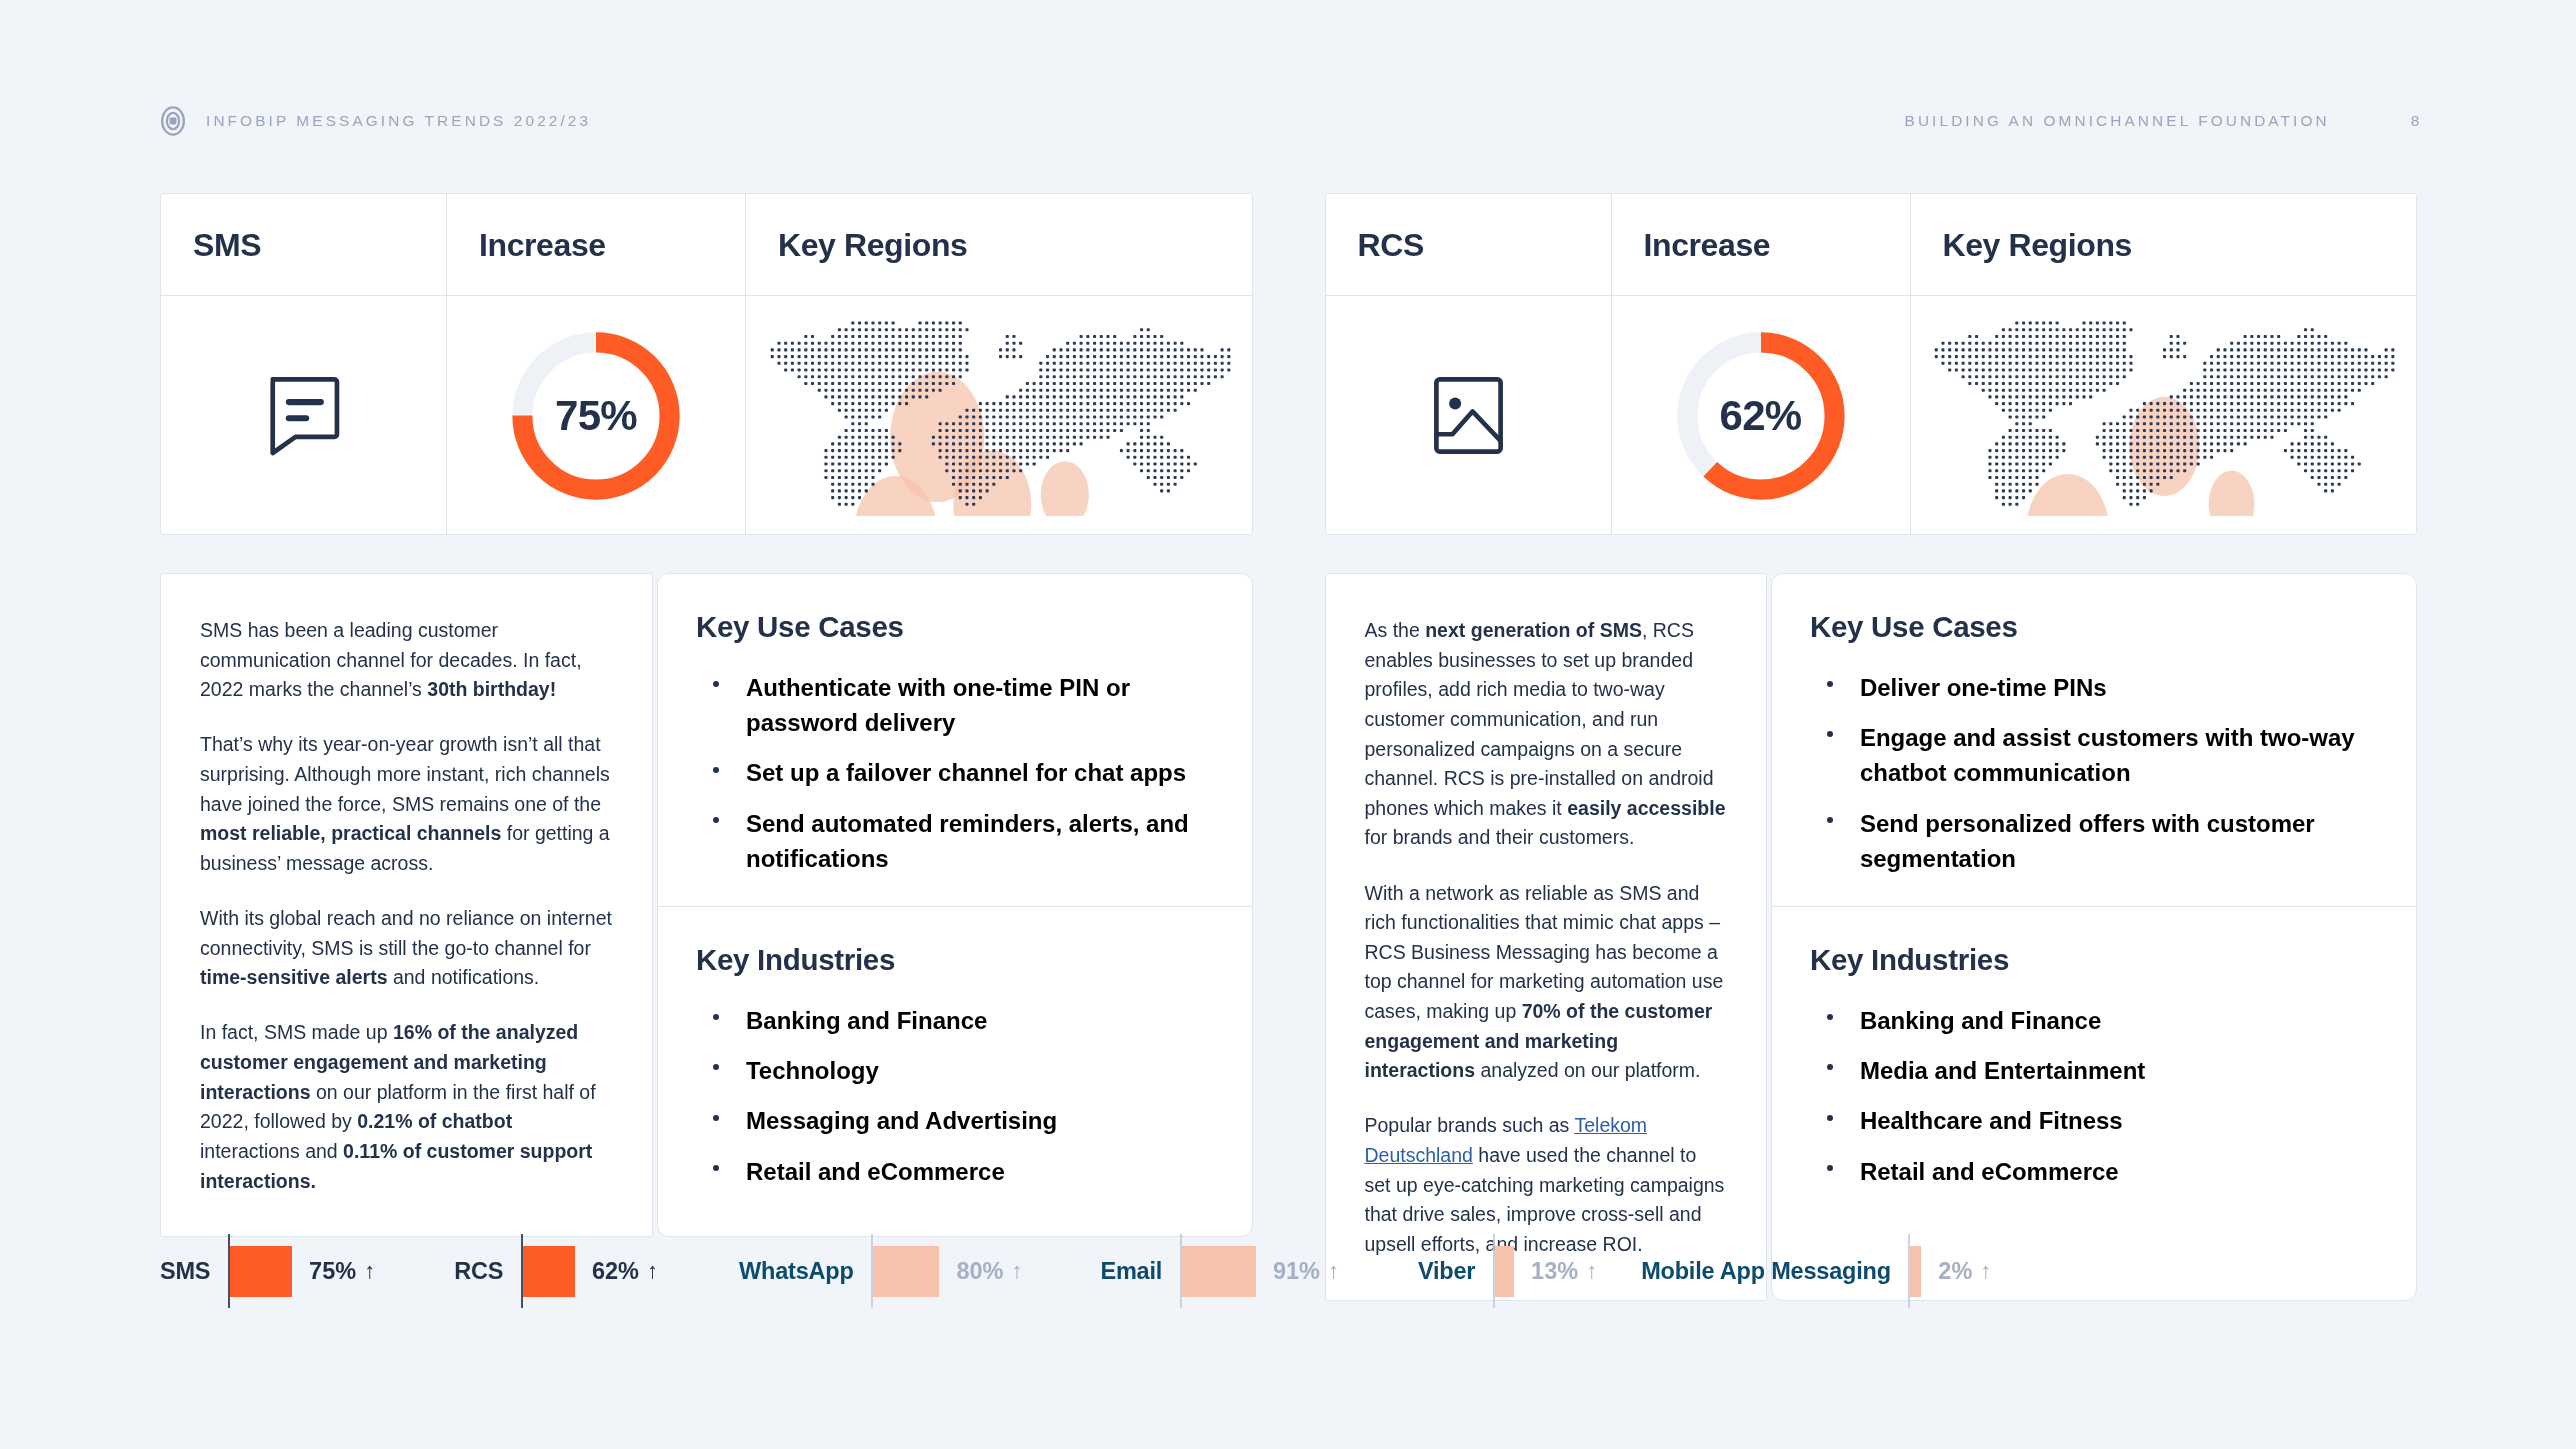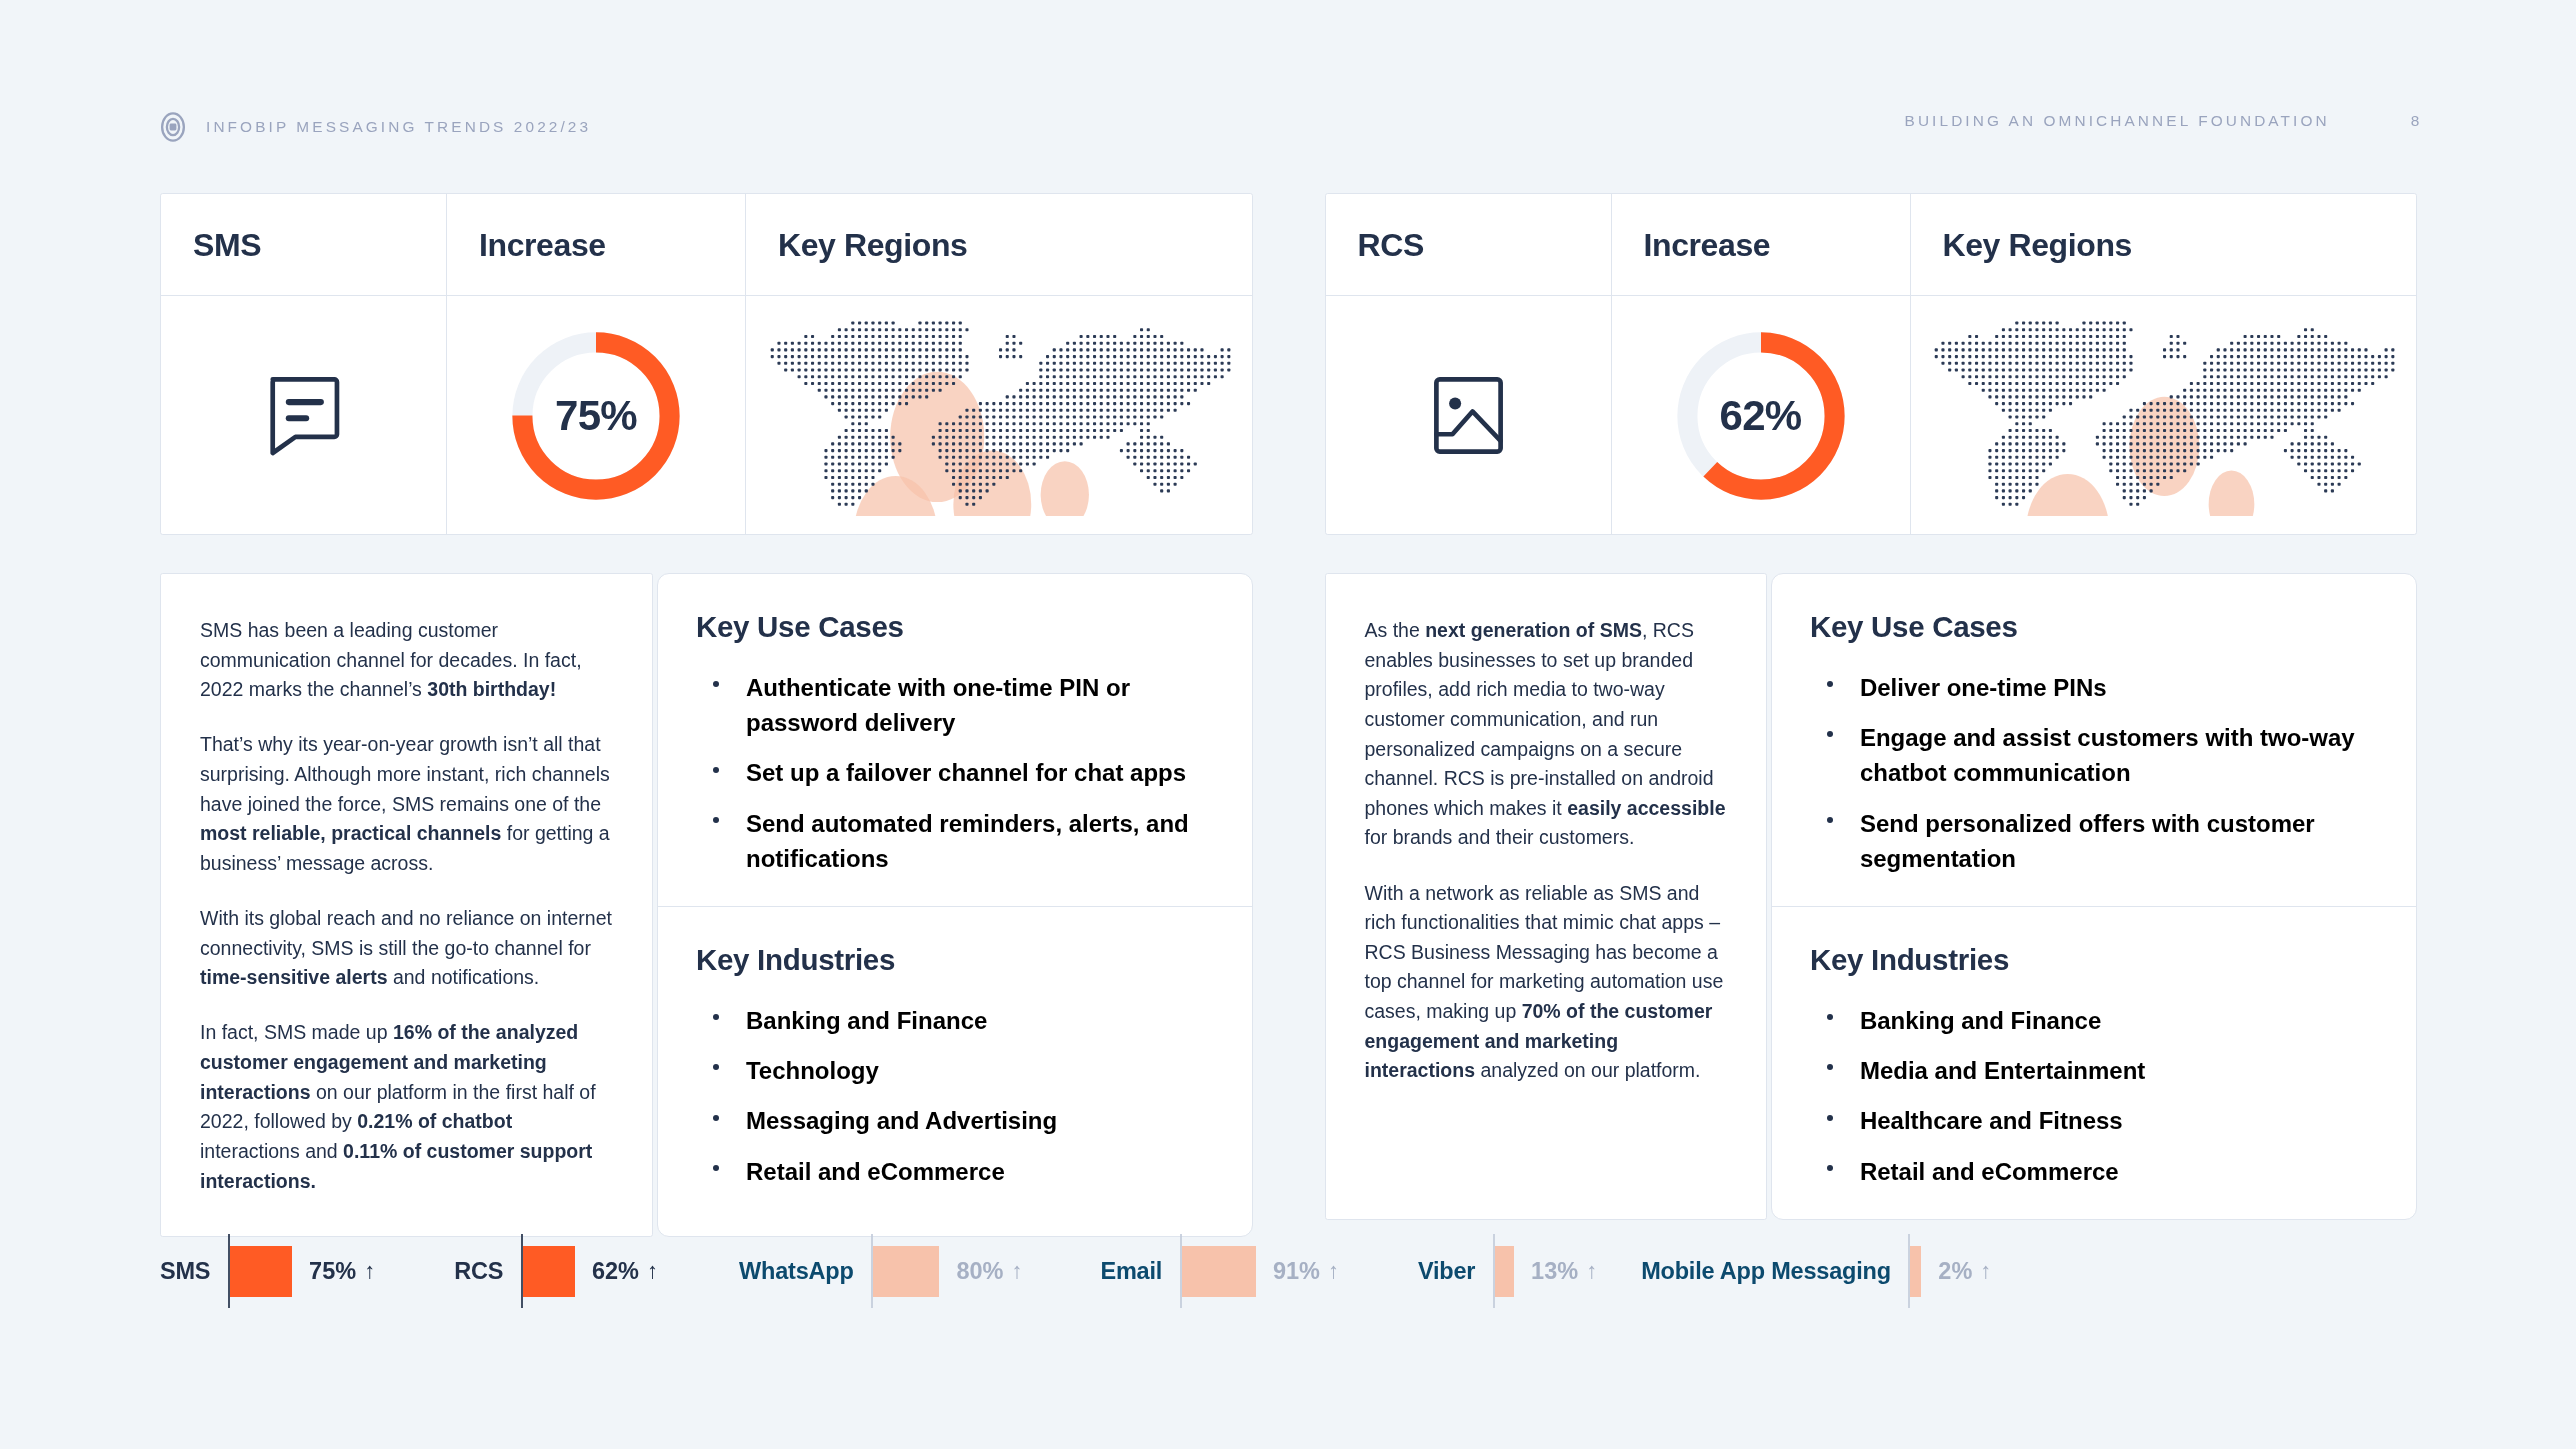--- a/index.html
+++ b/index.html
@@ -7,21 +7,21 @@
   html, body {
     width: 2576px; height: 1449px;
     background: #f1f5f9;
     font-family: "Liberation Sans", sans-serif;
     overflow: hidden;
   }
   .page { position: relative; width: 2576px; height: 1449px; background: #f1f5f9; }
 
   
   .hdr { position: absolute; top: 104px; left: 0; width: 100%; height: 40px; }
-  .hdr-left { position: absolute; left: 156px; top: 6px; display: flex; align-items: center; gap: 16px; }
+  .hdr-left { position: absolute; left: 156px; top: 0; display: flex; align-items: center; gap: 16px; }
   .logo-mark { width: 34px; height: 34px; flex: 0 0 34px; }
   .hdr-kicker {
     font-size: 15.4px; letter-spacing: 3.1px; font-weight: 400;
     color: #9aa4be; white-space: nowrap; line-height: 34px;
   }
   .hdr-right {
     position: absolute; right: 156px; top: 0; height: 34px;
     display: flex; align-items: center; gap: 81px;
   }
   .hdr-section {
@@ -2329,20 +2329,21 @@
                     <rect x="310" y="270" width="4.6" height="4.6" rx="1.2"></rect>
                   </g>
                 </svg></span>
             </div>
           </div>
         </div>
         <div class="card-bottom">
           <div class="col-text">
             <p><span>As the </span><b>next generation of SMS</b><span>, RCS enables businesses to set up branded profiles, add rich media to two-way customer communication, and run personalized campaigns on a secure channel. RCS is pre-installed on android phones which makes it </span><b>easily accessible</b><span> for brands and their customers.</span></p>
             <p><span>With a network as reliable as SMS and rich functionalities that mimic chat apps – RCS Business Messaging has become a top channel for marketing automation use cases, making up </span><b>70% of the customer engagement and marketing interactions</b><span> analyzed on our platform.</span></p>
+            <p><span>Popular brands such as </span><a href="#">Telekom Deutschland</a><span> have used the channel to set up eye-catching marketing campaigns that drive sales, improve cross-sell and upsell efforts, and increase ROI.</span></p>
           </div>
           <div class="col-lists">
             <div class="list-block">
               <h4>Key Use Cases</h4>
               <ul>
                 <li>Deliver one-time PINs</li>
                 <li>Engage and assist customers with two-way chatbot communication</li>
                 <li>Send personalized offers with customer segmentation</li>
               </ul>
             </div>

